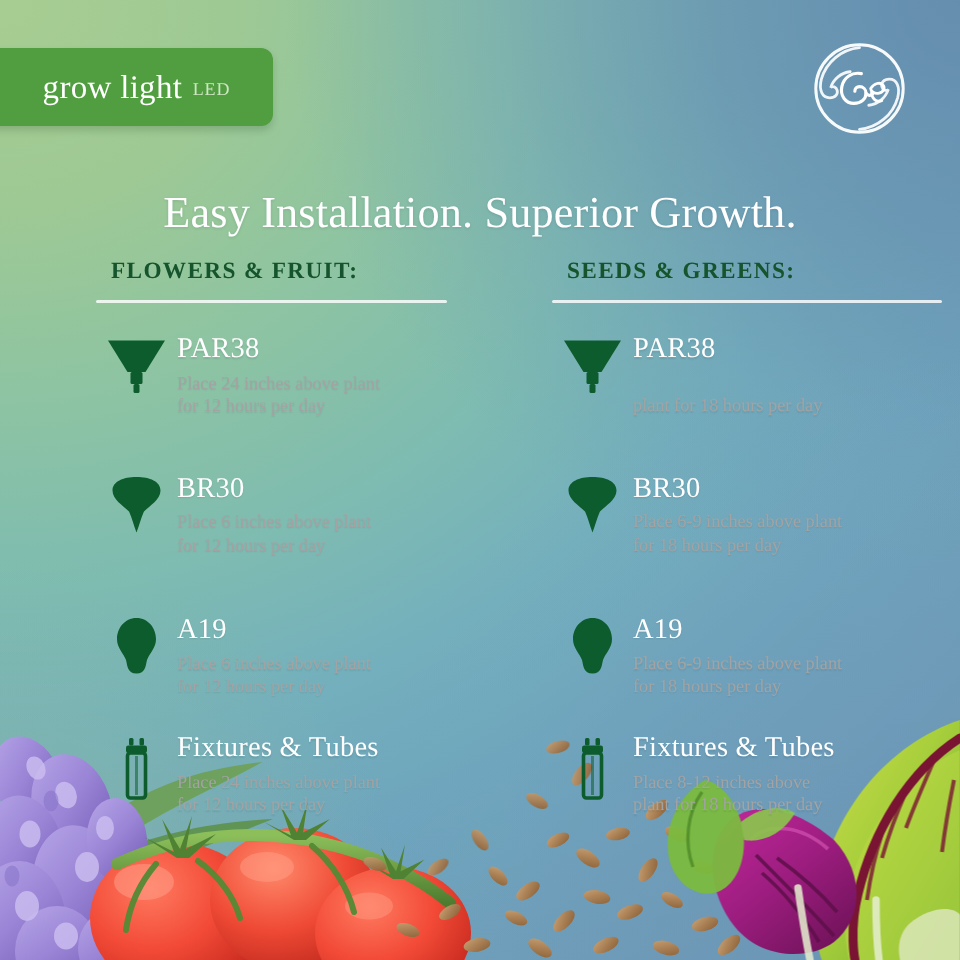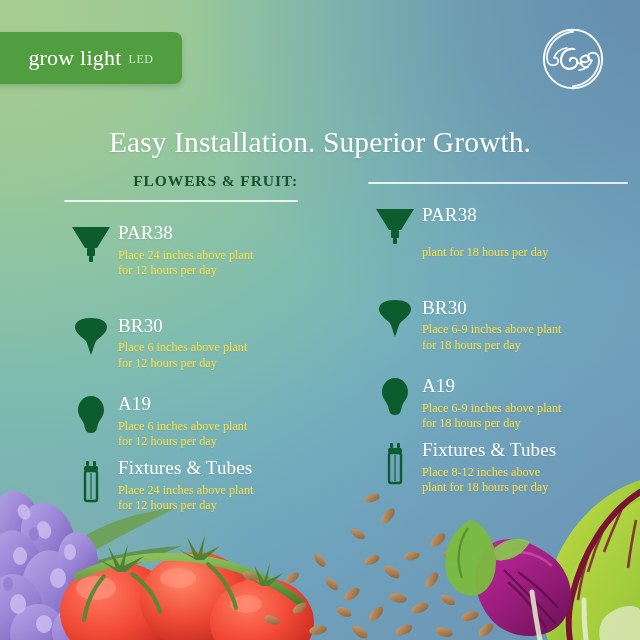--- a/index.html
+++ b/index.html
@@ -126,21 +126,21 @@
     box-sizing: border-box;
   }
   .col.left  { padding: 0 22px 0 64px; }
   .col.right { padding: 0 12px 0 48px; }
 
   .col-title {
     color: #15542c;
     font-size: 15.5px;
     font-weight: 700;
     letter-spacing: 0.9px;
-    text-align: right;
+    text-align: left;
     padding-left: 10px;
   }
   .col-rule {
     height: 2px;
     background: rgba(255,255,255,0.82);
     border-radius: 2px;
     margin-top: 10px;
   }
 
   .row {
@@ -161,33 +161,33 @@
 
   .row-title {
     color: #ffffff;
     font-size: 19px;
     font-weight: 400;
     letter-spacing: 0.15px;
     line-height: 1.15;
     text-shadow: 0 1px 1px rgba(40,70,80,0.14);
   }
   .row-desc {
-    color: #fde047;
+    color: #a3a3a3;
     font-size: 12.2px;
     font-weight: 400;
     line-height: 1.26;
     margin-top: 4px;
     text-shadow: 0 1px 1px rgba(40,70,80,0.12);
   }
 
   
   .row.r0 { margin-top: 20px; }
   .row.r1 { margin-top: 36px; }
-  .row.r2 { margin-top: 22px; }
-  .row.r3 { margin-top: 7px; }
+  .row.r2 { margin-top: 38px; }
+  .row.r3 { margin-top: 22px; }
   .row.r3 .row-title { font-size: 19px; }
 
   
   .produce { position: absolute; inset: 0; pointer-events: none; }
 </style>
 </head>
 <body>
 
 <div id="stage">
 
@@ -463,20 +463,21 @@
           <div class="row-title">Fixtures &amp; Tubes</div>
           <div class="row-desc">
             <span>Place 24 inches above plant</span><br>
             <span>for 12 hours per day</span>
           </div>
         </div>
       </div>
     </div>
 
     <div class="col right">
+      <div class="col-title">SEEDS &amp; GREENS:</div>
       <div class="col-rule"></div>
 
       <div class="row r0">
         <div class="icon-cell">
           <svg width="42" height="40" viewBox="0 0 42 40" aria-hidden="true">
             <path d="M2 3 H40 L27 24 H15 Z" fill="#0d5c2d"></path>
             <rect x="17" y="24" width="8" height="8" rx="1" fill="#0d5c2d"></rect>
             <rect x="19" y="32" width="4" height="6" rx="1" fill="#0d5c2d"></rect>
           </svg>
         </div>

